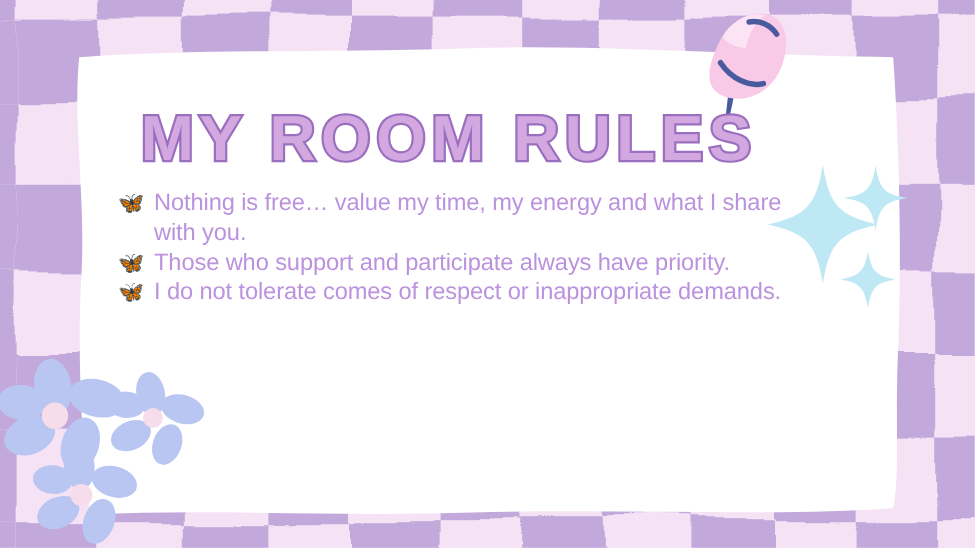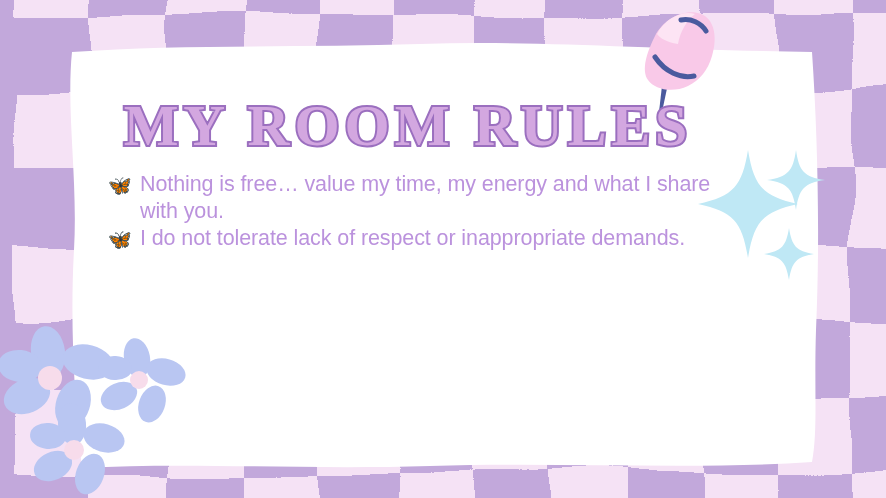--- a/index.html
+++ b/index.html
@@ -25,21 +25,21 @@
 
   .card-content {
     position:absolute;
     left:88px;
     top:96px;
     width:640px;
     z-index:5;
   }
   .title {
     text-align:center;
-    font-family:Liberation Serif, serif;
+    font-family:Liberation Sans, sans-serif;
     font-weight:bold;
     font-size:58px;
     letter-spacing:5px;
     color:#d3a7e0;
     -webkit-text-stroke:4px #9b6fbf;
     paint-order:stroke fill;
     line-height:1.05;
     margin-bottom:4px;
     white-space:nowrap;
   }
@@ -169,24 +169,25 @@
       </li>
       <li class="rule">
         <span class="bullet">🦋</span>
         <span>Nothing is free… value my time, my energy and what I share with you.</span>
       </li>
       <li class="rule">
         <span class="bullet">🦋</span>
       </li>
       <li class="rule">
         <span class="bullet">🦋</span>
-      </li>
-      <li class="rule">
-        <span class="bullet">🦋</span>
-        <span>I do not tolerate lack of respect or inappropriate demands.</span>
+        <span>Those who support and participate always have priority.</span>
+      </li>
+      <li class="rule">
+        <span class="bullet">🦋</span>
+        <span>I do not tolerate comes of respect or inappropriate demands.</span>
       </li>
     </ul>
   </div>
 
   <svg id="deco-svg" viewBox="0 0 886 498" preserveAspectRatio="none">
 
     <g fill="#bfe8f5">
       <path d="M748,150 C754,186 762,196 798,204 C762,212 754,222 748,258
                C742,222 734,212 698,204 C734,196 742,186 748,150 Z"></path>
     </g>

